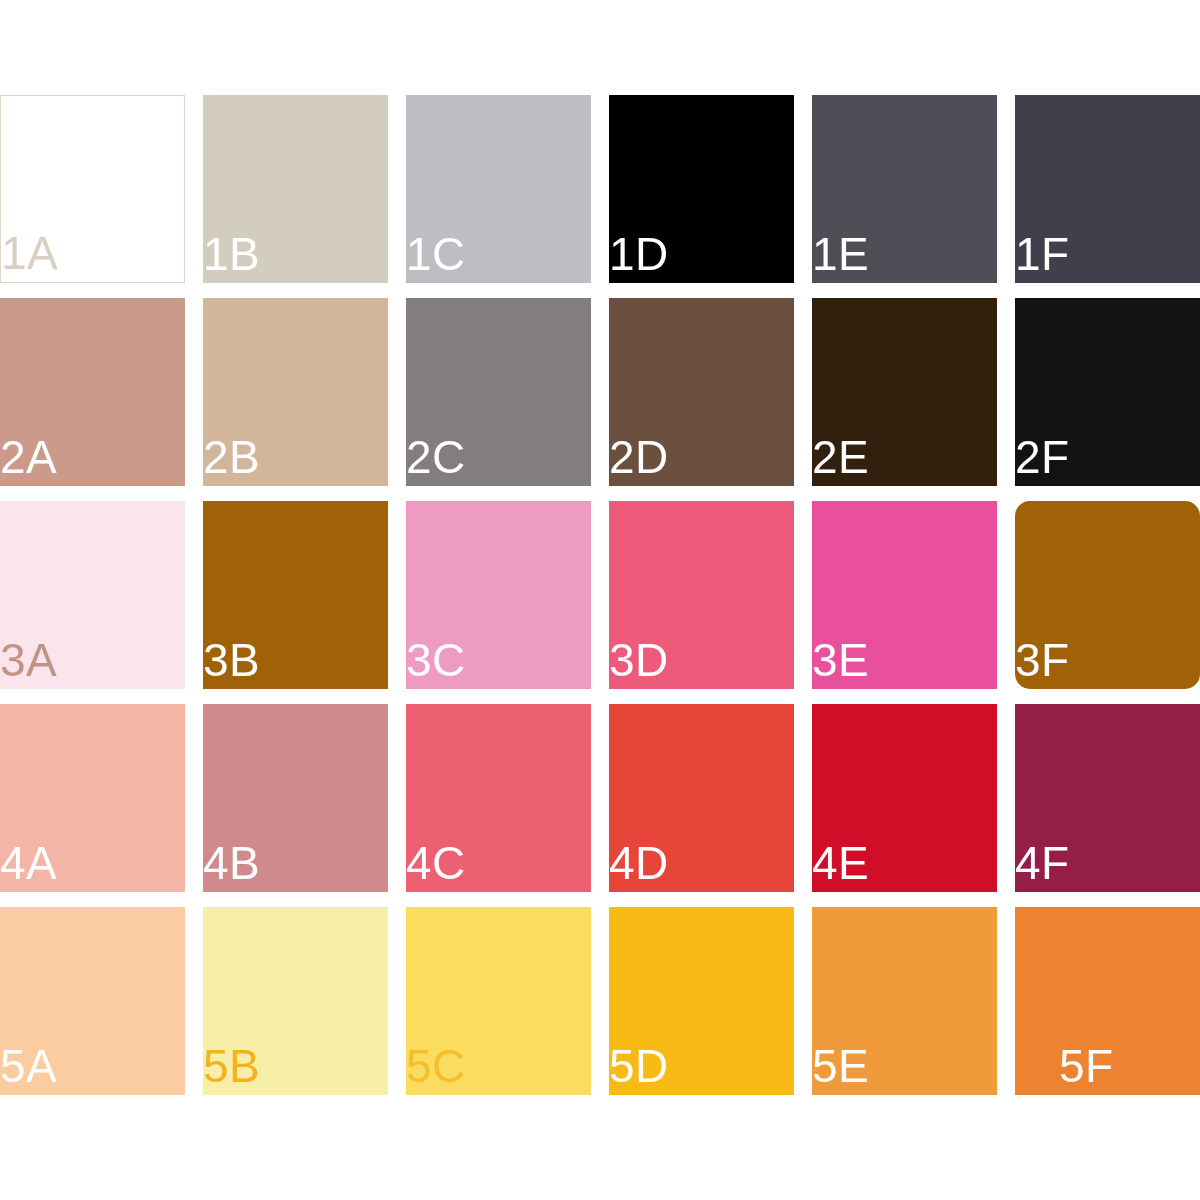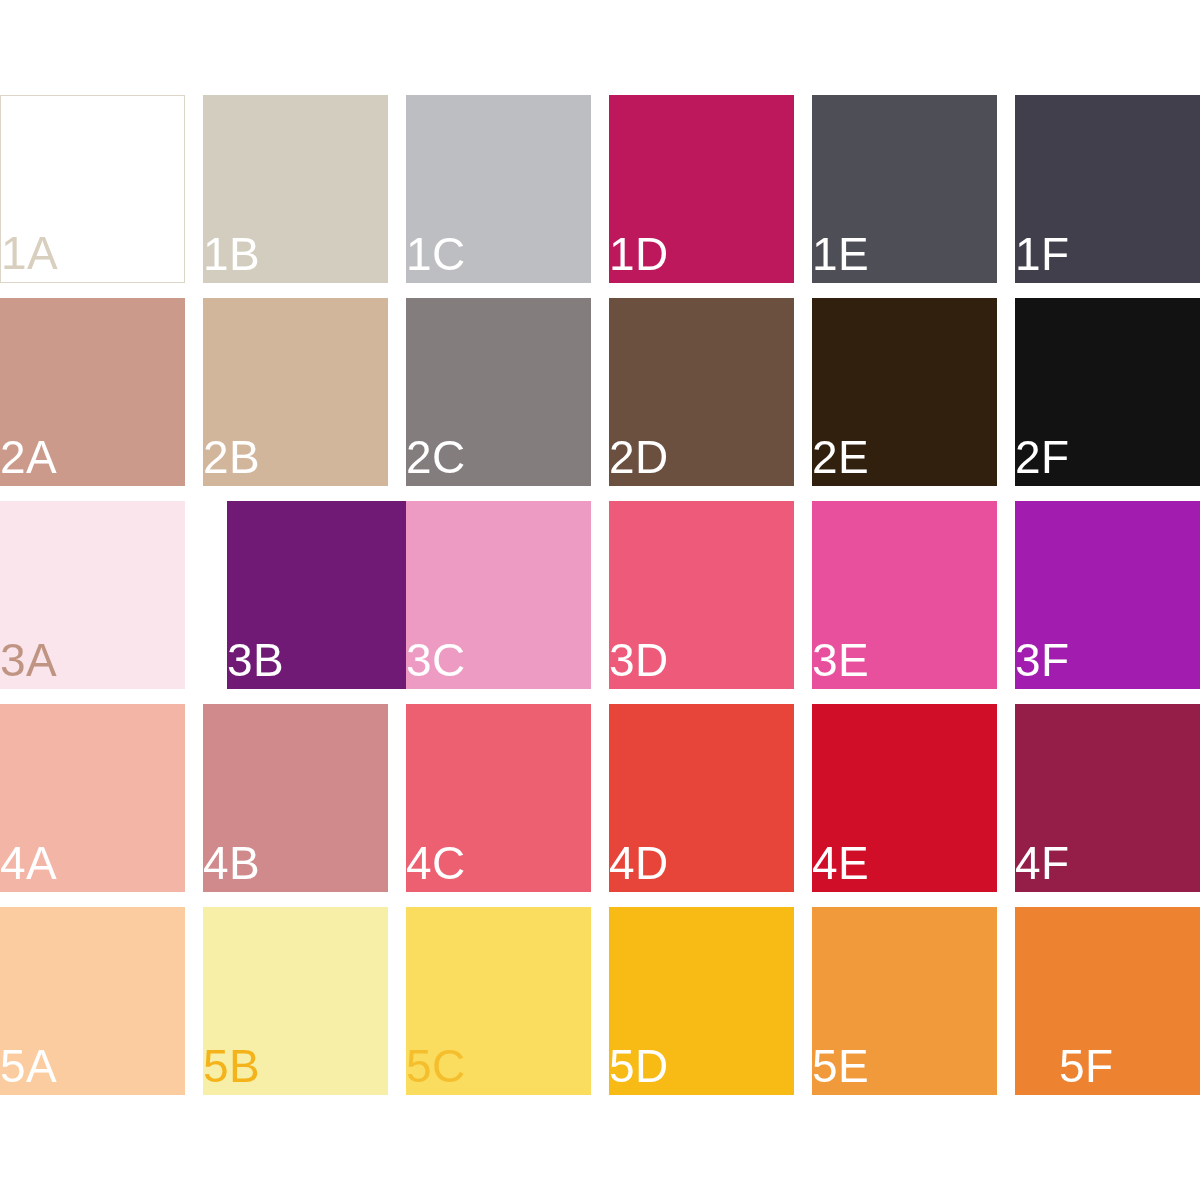--- a/index.html
+++ b/index.html
@@ -69,21 +69,21 @@
   <div id="swatch-grid">
       <div class="swatch bordered" style="background: rgb(255, 255, 255); border-color: rgb(221, 214, 200);">
         <span class="swatch-label" style="color: rgb(216, 207, 190);">1A</span>
       </div>
       <div class="swatch" style="background: rgb(211, 205, 191);">
         <span class="swatch-label" style="color: rgb(255, 255, 255);">1B</span>
       </div>
       <div class="swatch" style="background: rgb(189, 190, 194);">
         <span class="swatch-label" style="color: rgb(255, 255, 255);">1C</span>
       </div>
-      <div class="swatch" style="background: #be185d; padding-left: 8px;">
+      <div class="swatch" style="background: #000000; padding-left: 8px;">
         <span class="swatch-label" style="color: rgb(255, 255, 255);">1D</span>
       </div>
       <div class="swatch" style="background: rgb(78, 78, 87);">
         <span class="swatch-label" style="color: rgb(255, 255, 255);">1E</span>
       </div>
       <div class="swatch" style="background: rgb(64, 63, 75);">
         <span class="swatch-label" style="color: rgb(255, 255, 255);">1F</span>
       </div>
       <div class="swatch" style="background: rgb(204, 154, 138);">
         <span class="swatch-label" style="color: rgb(255, 255, 255);">2A</span>
@@ -99,33 +99,33 @@
       </div>
       <div class="swatch" style="background: rgb(50, 32, 15);">
         <span class="swatch-label" style="color: rgb(255, 255, 255);">2E</span>
       </div>
       <div class="swatch" style="background: rgb(18, 18, 18); text-align: center;">
         <span class="swatch-label" style="color: rgb(255, 255, 255);">2F</span>
       </div>
       <div class="swatch" style="background: rgb(250, 229, 236);">
         <span class="swatch-label" style="color: rgb(192, 148, 130); margin-top: 28px;">3A</span>
       </div>
-      <div class="swatch" style="background: #701a75; margin-left: 24px;">
+      <div class="swatch" style="background: #a16207;">
         <span class="swatch-label" style="color: rgb(255, 255, 255);">3B</span>
       </div>
       <div class="swatch" style="background: rgb(238, 155, 195);">
         <span class="swatch-label" style="color: rgb(255, 255, 255);">3C</span>
       </div>
       <div class="swatch" style="background: rgb(238, 90, 121);">
         <span class="swatch-label" style="color: rgb(255, 255, 255);">3D</span>
       </div>
       <div class="swatch" style="background: rgb(232, 80, 158);">
         <span class="swatch-label" style="color: rgb(255, 255, 255);">3E</span>
       </div>
-      <div class="swatch" style="background: #a21caf;">
+      <div class="swatch" style="background: #a16207; border-radius: 15px;">
         <span class="swatch-label" style="color: rgb(255, 255, 255);">3F</span>
       </div>
       <div class="swatch" style="background: rgb(243, 181, 166);">
         <span class="swatch-label" style="color: rgb(255, 255, 255);">4A</span>
       </div>
       <div class="swatch" style="background: rgb(208, 138, 140);">
         <span class="swatch-label" style="color: rgb(255, 255, 255);">4B</span>
       </div>
       <div class="swatch" style="background: rgb(236, 96, 114);">
         <span class="swatch-label" style="color: rgb(255, 255, 255);">4C</span>

